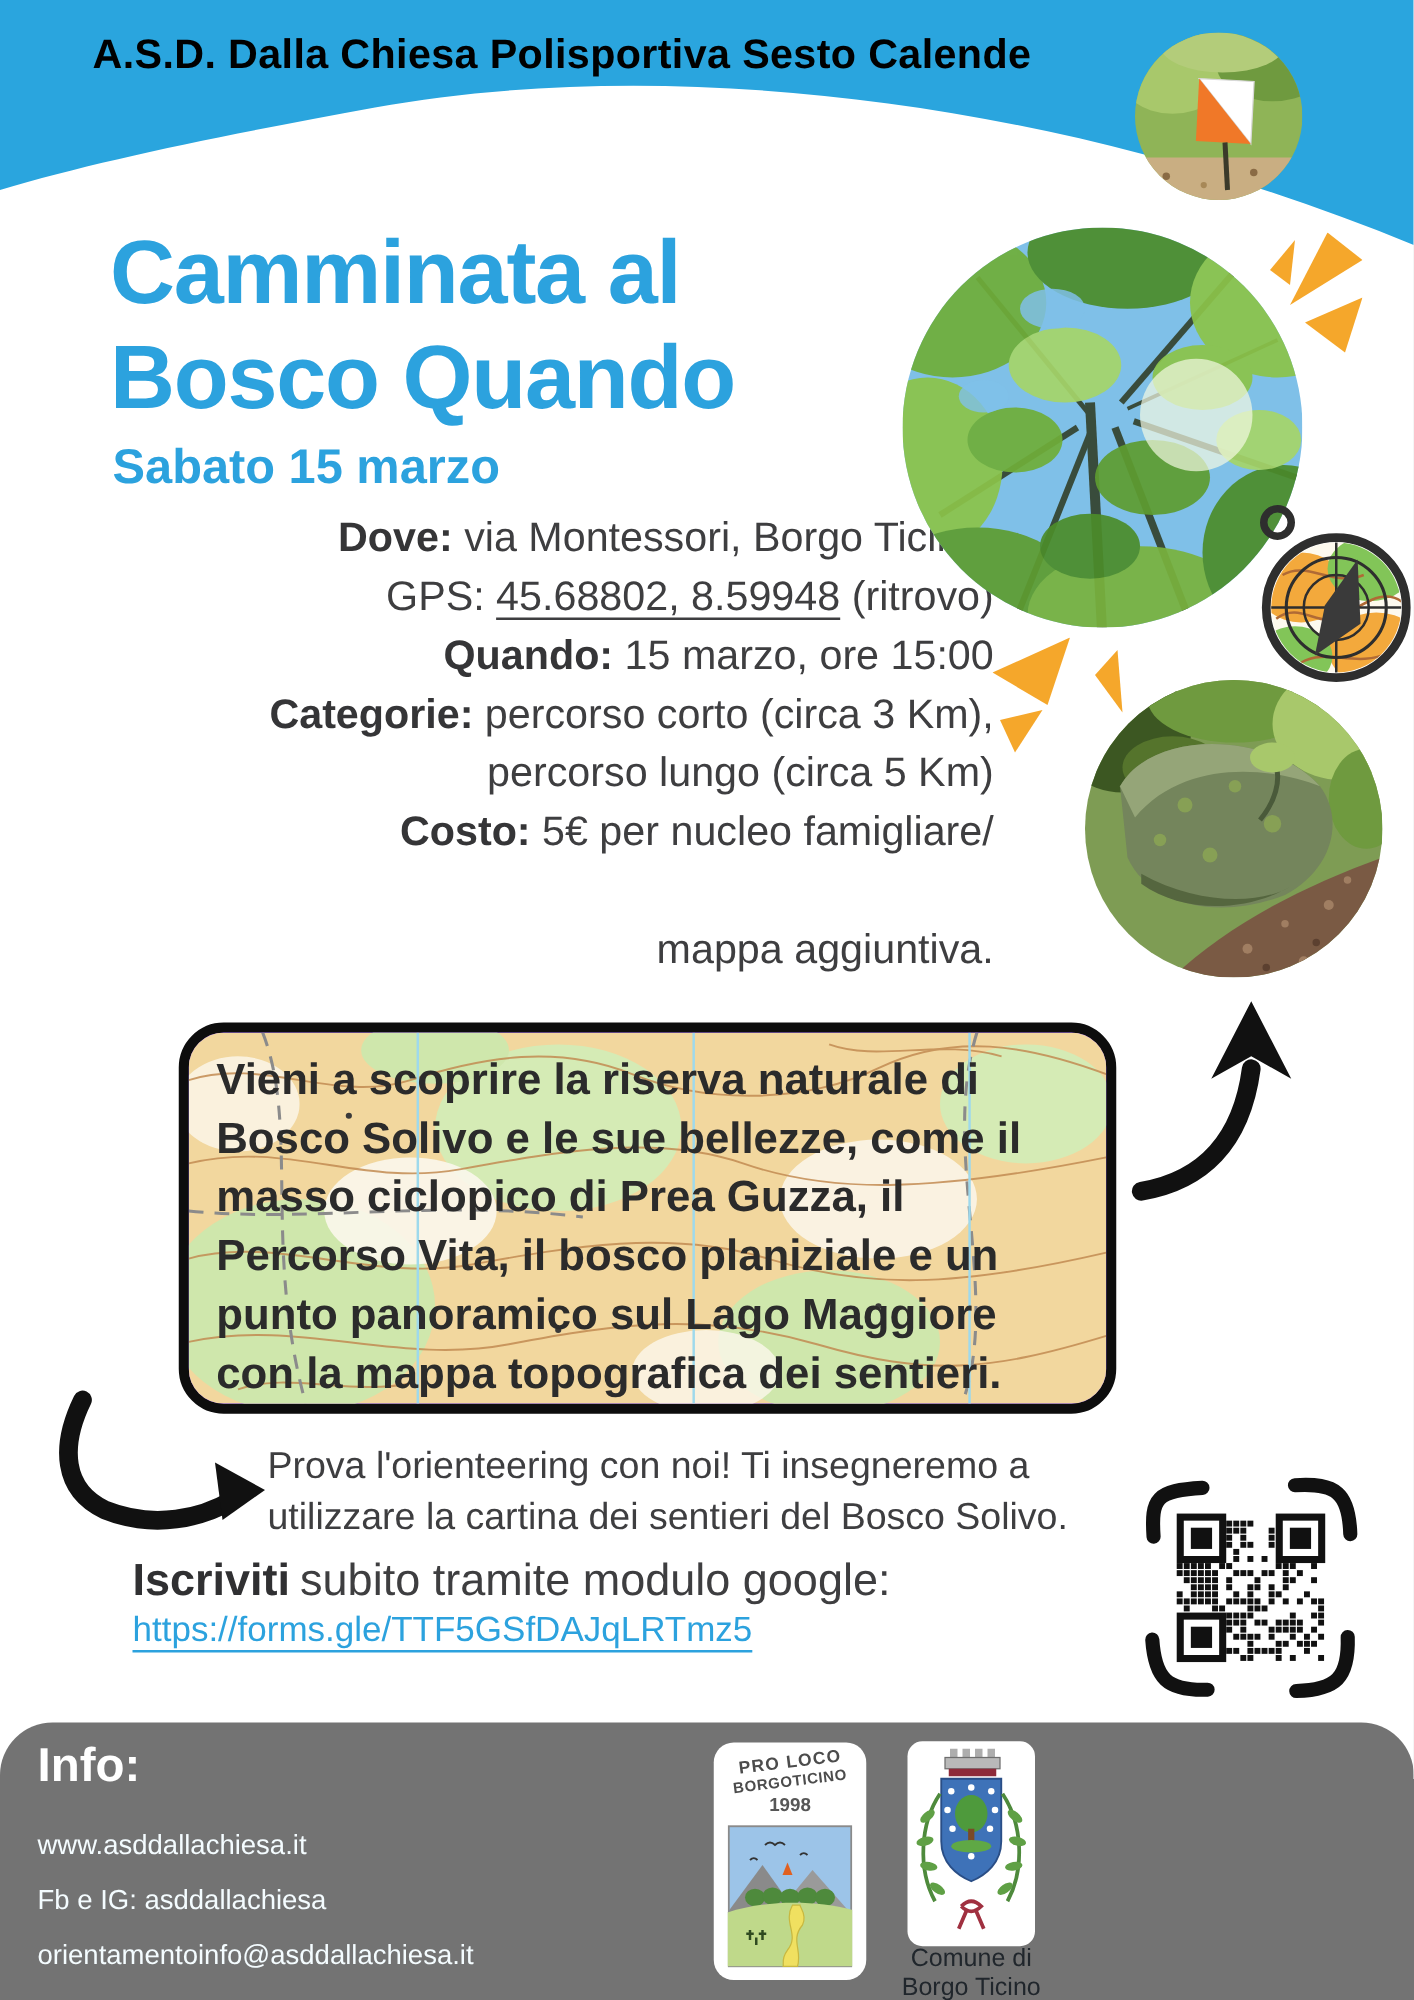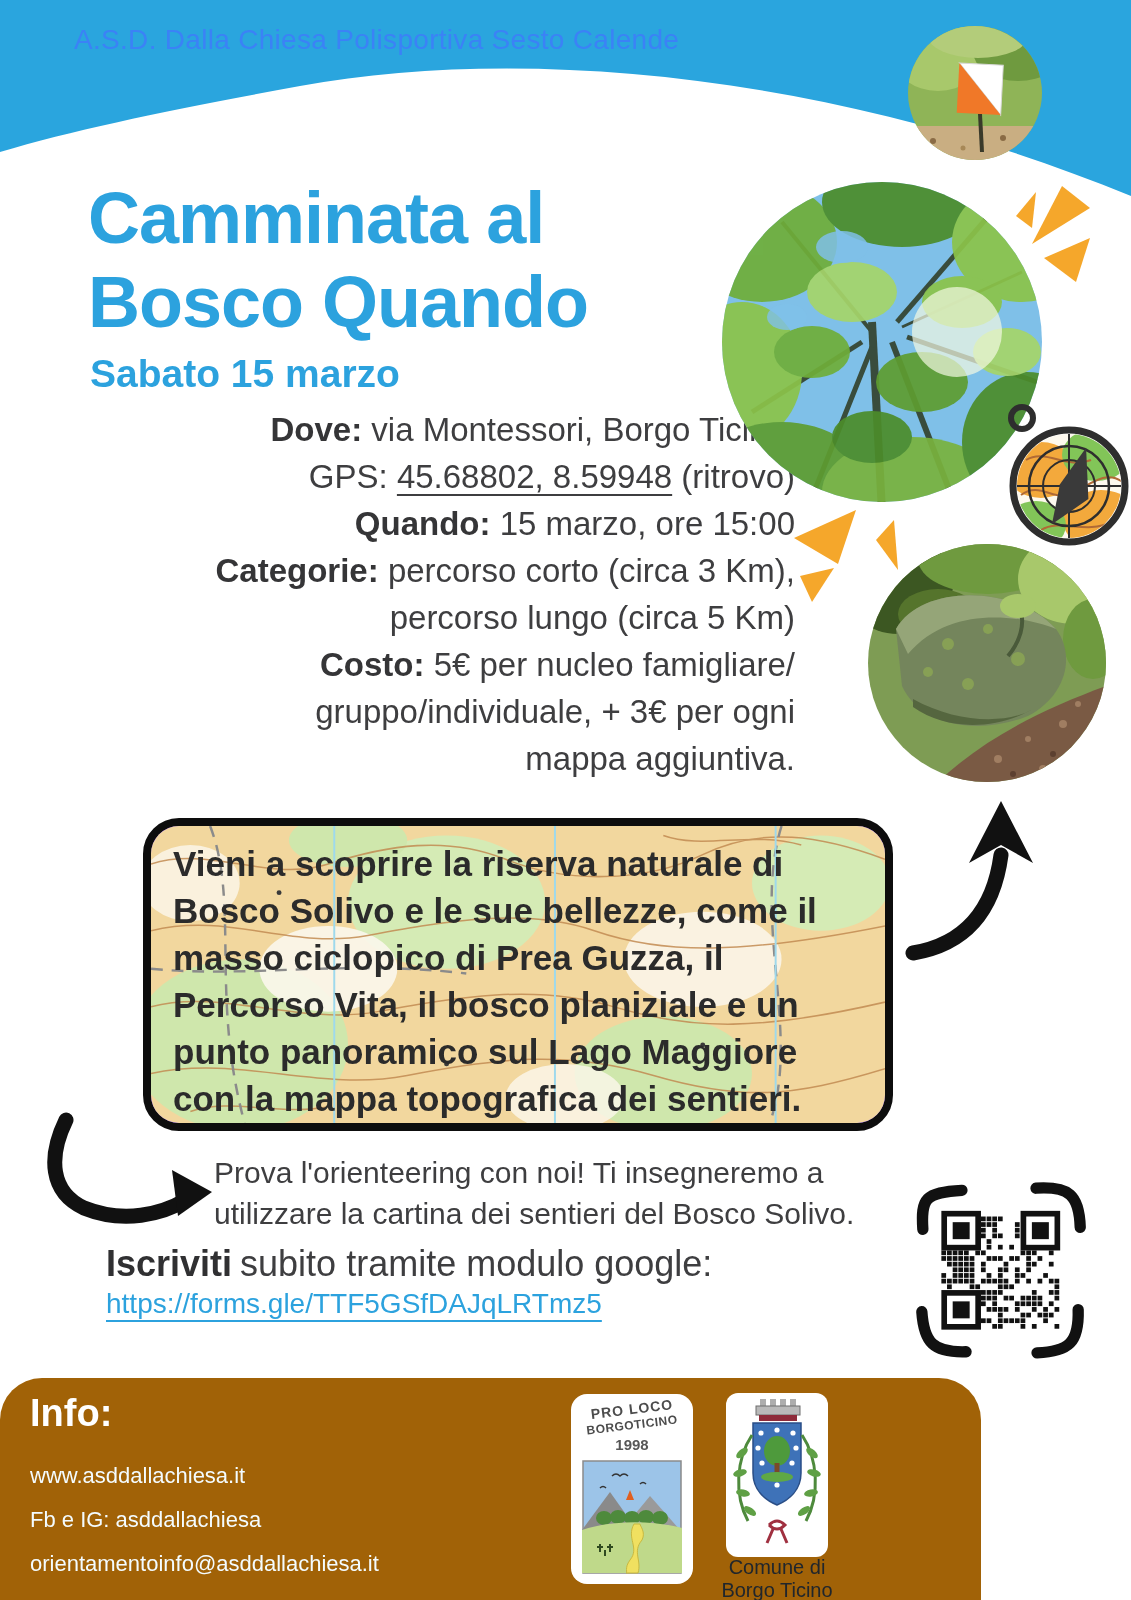--- a/index.html
+++ b/index.html
@@ -4,21 +4,21 @@
 <style>
   html,body{margin:0;padding:0;background:#e8e8e8;}
   .page{
     position:relative;width:1131px;height:1600px;margin:0 auto;
     background:#ffffff;overflow:hidden;
     font-family:"Liberation Sans","DejaVu Sans",sans-serif;
   }
   .abs{position:absolute;}
   
   .org-name{
-    left:74px;top:24px;font-size:28px;font-weight:normal;color:#3b82f6;letter-spacing:.3px;
+    left:74px;top:24px;font-size:33px;font-weight:bold;color:#000000;letter-spacing:.3px;
   }
   .flag-photo{left:908px;top:26px;width:134px;height:134px;border-radius:50%;overflow:hidden;}
   
   .title{left:88px;top:176px;font-size:72px;line-height:84px;font-weight:bold;color:#2CA2DE;letter-spacing:-1px;}
   .subtitle{left:90px;top:352px;font-size:39px;font-weight:bold;color:#2CA2DE;}
   
   .details{left:90px;top:406px;width:705px;font-size:33px;line-height:47px;color:#3E3E40;text-align:right;}
   .details b{font-weight:bold;color:#353537;}
   .u-link{text-decoration:underline;text-underline-offset:6px;text-decoration-thickness:2px;cursor:pointer;}
   
@@ -40,21 +40,21 @@
     font-size:35px;line-height:47px;font-weight:bold;color:#2B2B2B;
   }
   
   .prova{left:214px;top:1152px;width:692px;font-size:30px;line-height:41px;color:#3E3E40;}
   .signup{left:106px;top:1243px;font-size:36px;color:#3E3E40;}
   .signup b{color:#303032;margin-right:8px;}
   .signup-link{left:106px;top:1288px;font-size:28px;color:#2CA2DE;text-decoration:underline;text-underline-offset:7px;text-decoration-thickness:2px;cursor:pointer;}
   .qr{left:912px;top:1180px;width:176px;height:180px;}
   
   .footer{
-    left:0;top:1378px;width:981px;height:222px;background:#a16207;
+    left:0;top:1378px;width:1131px;height:222px;background:#737373;
     border-radius:42px 42px 0 0;
   }
   .info-title{position:absolute;left:30px;top:14px;font-size:38px;font-weight:bold;color:#ffffff;}
   .info-lines{position:absolute;left:30px;top:76px;font-size:22px;line-height:44px;color:#F4FCFF;}
   .logo-card{position:absolute;background:#ffffff;}
   .card-proloco{left:571px;top:16px;width:122px;height:190px;border-radius:16px;}
   .card-comune{left:726px;top:15px;width:102px;height:164px;border-radius:12px;}
   .card-asd{left:855px;top:15px;width:207px;height:189px;border-radius:20px;overflow:hidden;}
   .comune-caption{position:absolute;left:700px;top:178px;width:154px;text-align:center;font-size:20px;line-height:23px;color:#20262c;}
   .pl-t{position:absolute;width:100%;text-align:center;color:#4c4c4c;font-weight:bold;}
@@ -101,21 +101,21 @@
     <div>Camminata al</div>
     <div>Bosco Quando</div>
   </div>
   <div class="abs subtitle">Sabato 15 marzo</div>
 
   <div class="abs details">
     <div><b>Dove:</b> <span>via Montessori, Borgo Ticino,</span></div>
     <div><span>GPS:</span> <span class="u-link">45.68802, 8.59948</span> <span>(ritrovo)</span></div>
     <div><b>Quando:</b> <span>15 marzo, ore 15:00</span></div>
     <div><b>Categorie:</b> <span>percorso corto (circa 3 Km),</span><br><span>percorso lungo (circa 5 Km)</span></div>
-    <div><b>Costo:</b> <span>5€ per nucleo famigliare/</span><br><span>gruppo/individuale, + 3€ per ogni</span><br><span>mappa aggiuntiva.</span></div>
+    <div><b>Costo:</b> <span>5€ per nucleo famigliare/</span><br><br><span>mappa aggiuntiva.</span></div>
   </div>
 
   <div class="abs forest-photo">
     <svg width="320" height="320" viewBox="0 0 320 320">
       <rect width="320" height="320" fill="#7FC0E8"></rect>
       <g stroke="#32402A" opacity=".9">
         <line x1="160" y1="330" x2="150" y2="140" stroke-width="8"></line>
         <line x1="60" y1="40" x2="150" y2="150" stroke-width="4"></line>
         <line x1="270" y1="30" x2="175" y2="140" stroke-width="5"></line>
         <line x1="315" y1="200" x2="185" y2="155" stroke-width="5"></line>

